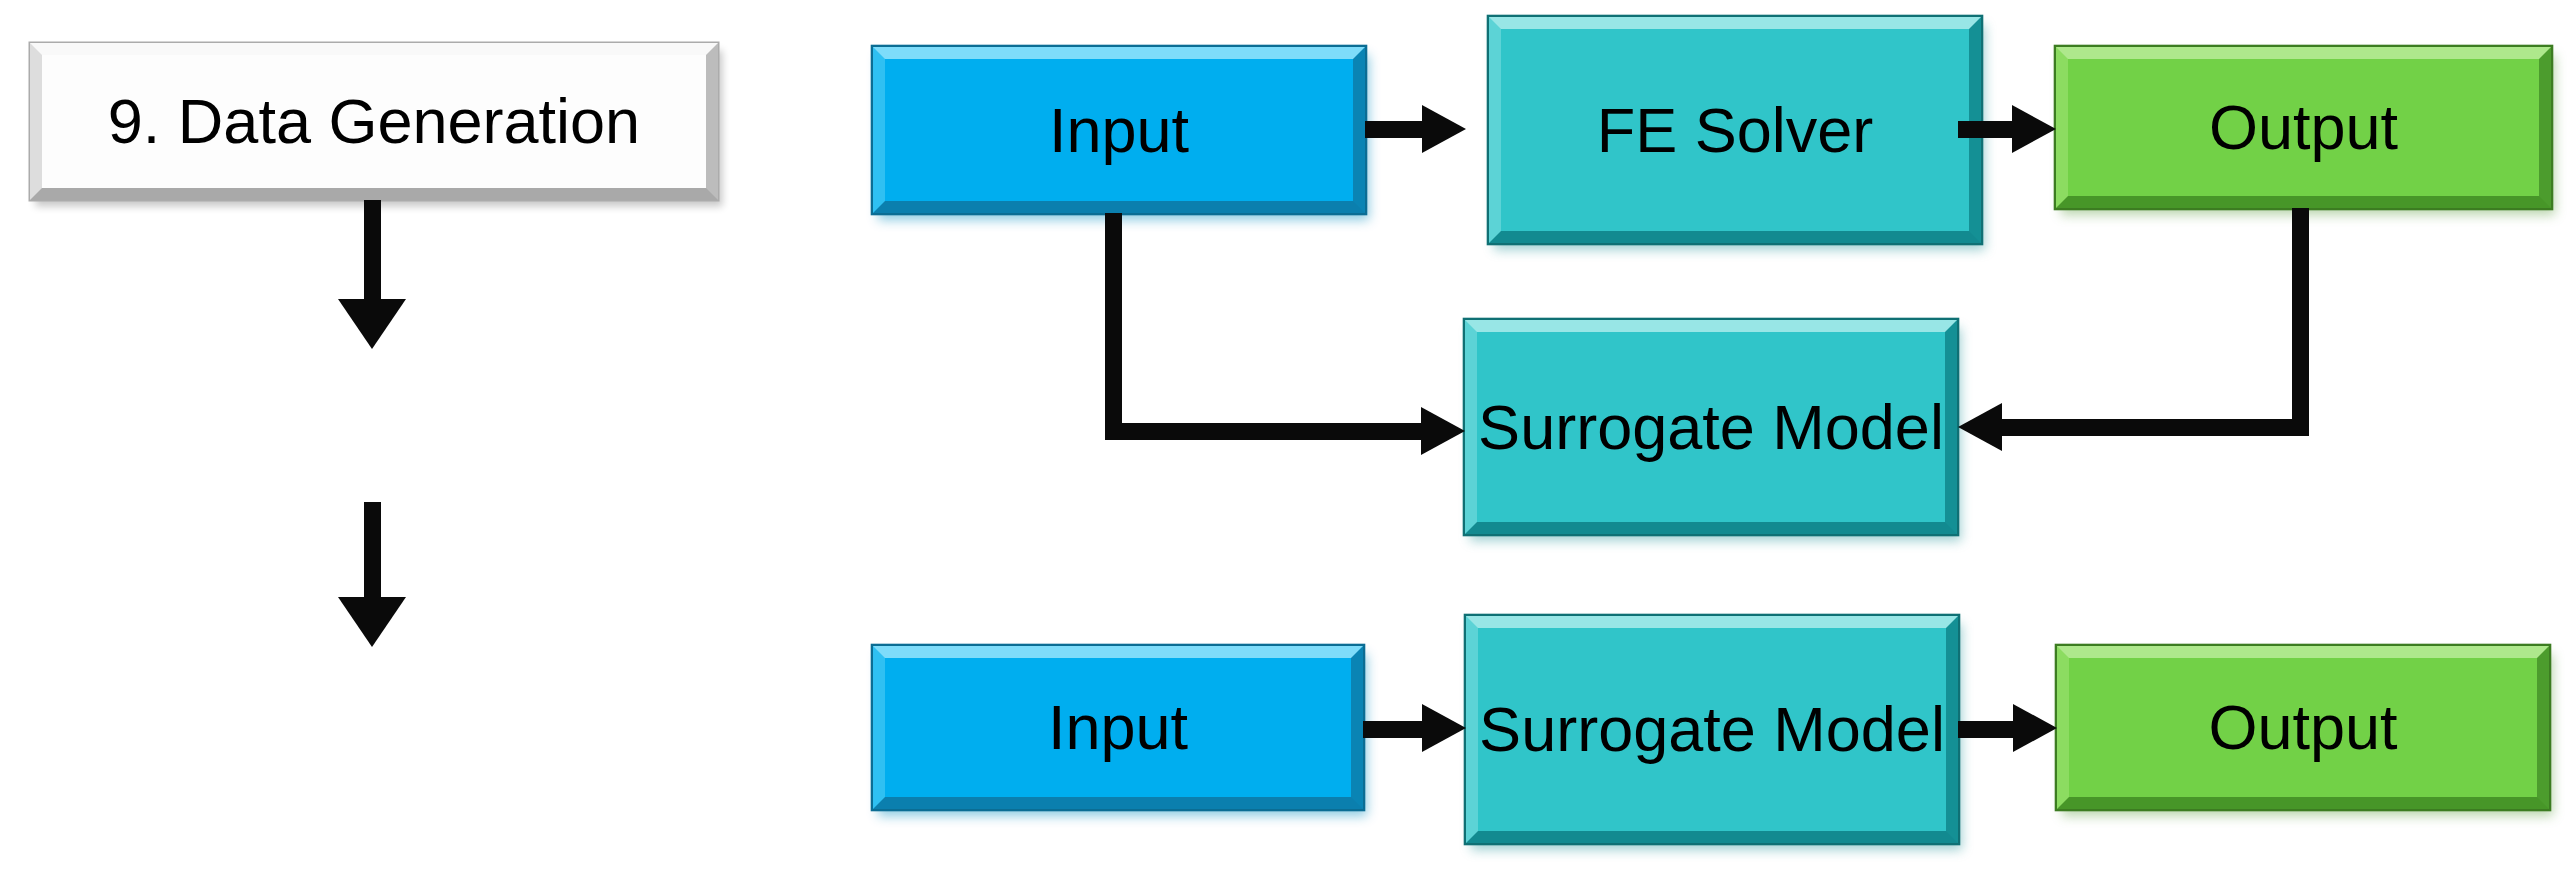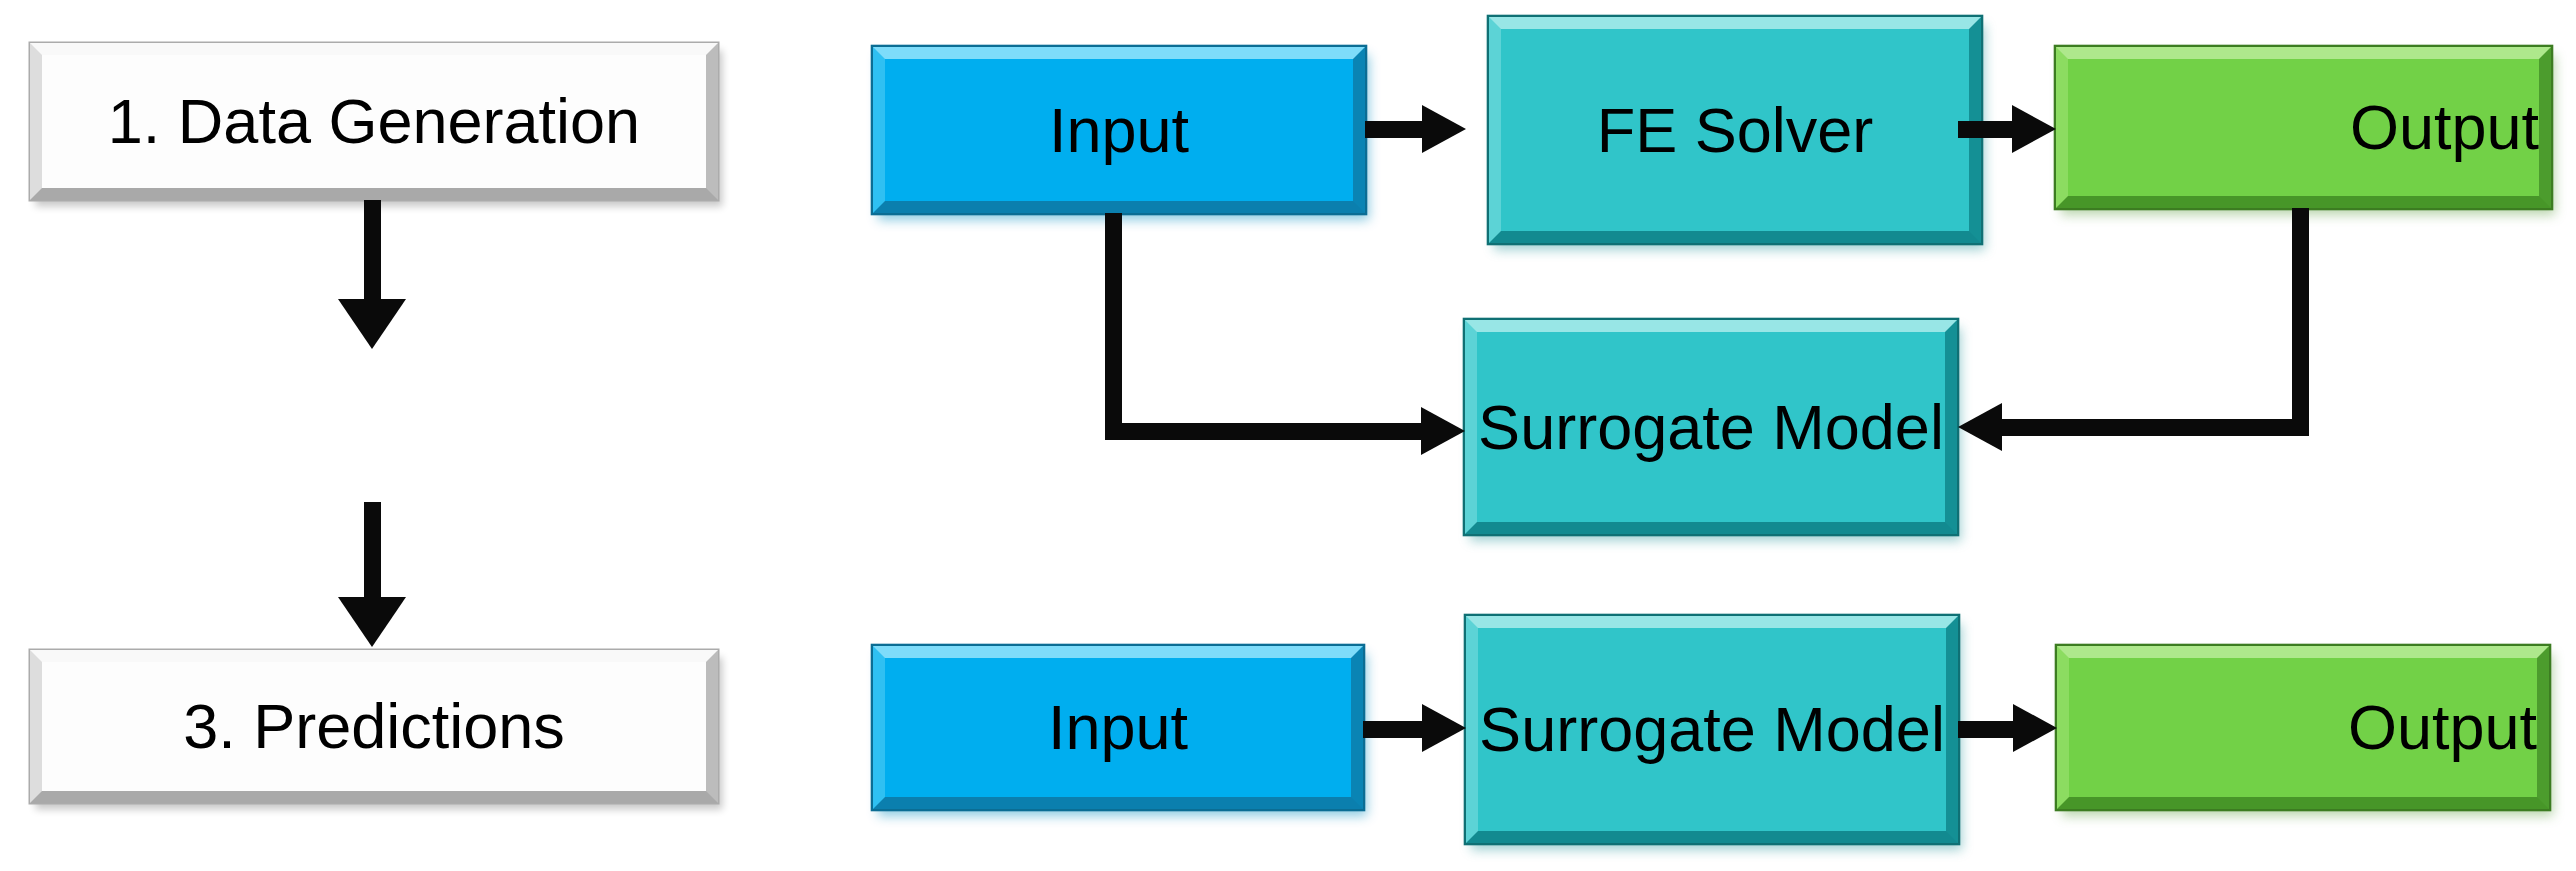--- a/index.html
+++ b/index.html
@@ -35,21 +35,20 @@
   .node.teal{
     background:var(--teal,#30c5c9);
     border-color:#98e6e6 #149095 #128a90 #5cd3d6;
     box-shadow:0 0 0 2.3px #0f7074, 4.6px 7.6px 10.7px rgba(20,140,145,0.40);
   }
   
   .node.green{
     background:var(--green,#72d147);
     border-color:#aee88c #4c9c2d #479628 #8cdc61;
     box-shadow:0 0 0 2.3px #3c7c21, 4.6px 7.6px 10.7px rgba(80,150,50,0.40);
-    justify-content:flex-end;
   }
 
   
   #step1{left:30px;top:43px;width:688px;height:157px;}
   #step2{left:30px;top:353px;width:688px;height:150px;}
   #step3{left:30px;top:650px;width:688px;height:153px;}
 
   #in1 {left:873px;top:47px;width:492px;height:166px;}
   #fe  {left:1489px;top:17px;width:492px;height:226px;}
   #out1{left:2056px;top:47px;width:495px;height:161px;}
@@ -103,24 +102,21 @@
   #a-in3sur-head {left:1422px;top:704px;}
   #a-surout-shaft{left:1958px;top:721px;width:55px;height:17px;}
   #a-surout-head {left:2013px;top:704px;}
 </style>
 </head>
 <body>
 
 <div class="canvas">
 
   <div class="node step" id="step1">
-    <span>1. Data Generation</span>
-  </div>
-  <div class="node step" id="step3">
-    <span>3. Predictions</span>
+    <span>9. Data Generation</span>
   </div>
 
   <div>
     <div class="shaft" id="a-step12-shaft"></div>
     <div class="head down" id="a-step12-head"></div>
   </div>
   <div>
     <div class="shaft" id="a-step23-shaft"></div>
     <div class="head down" id="a-step23-head"></div>
   </div>

